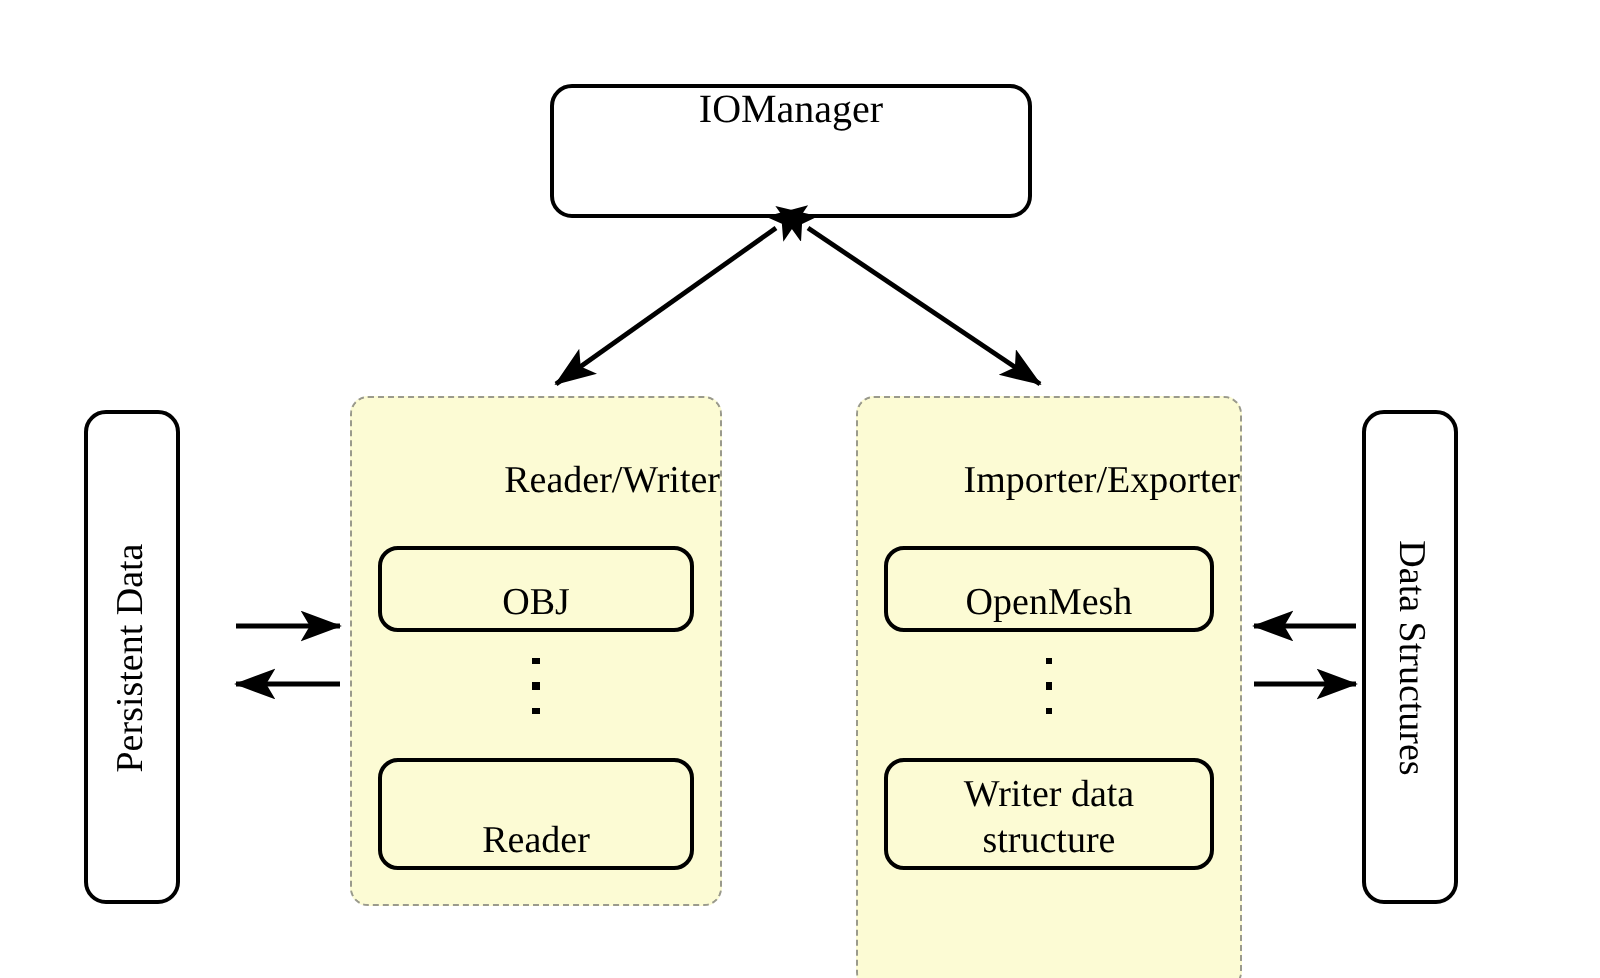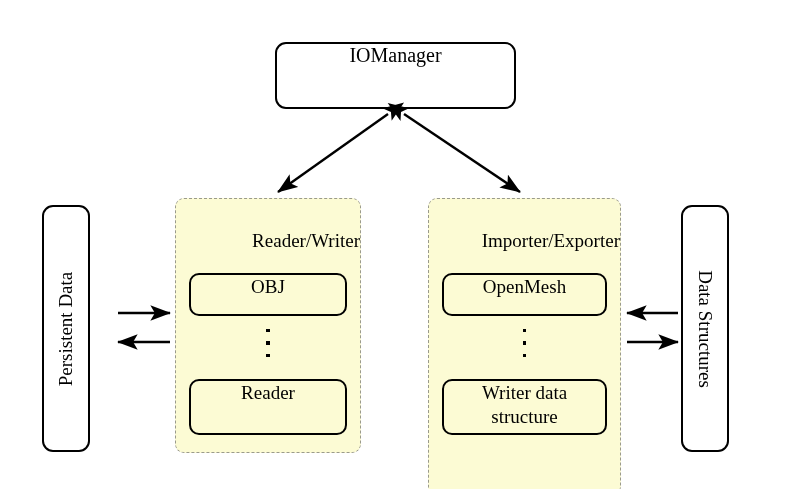--- a/index.html
+++ b/index.html
@@ -107,21 +107,21 @@
   }
 
   
   .inner-node {
     position: absolute;
     box-sizing: border-box;
     border: 2.6px solid #000000;
     border-radius: 10px;
     background: #fcfbd4;
     display: flex;
-    align-items: flex-start;
+    align-items: flex-end;
     justify-content: center;
     text-align: center;
     font-size: 19px;
     line-height: 1.25;
   }
   .inner-top {
     left: 13px;
     top: 74px;
     right: 13px;
     height: 43px;

